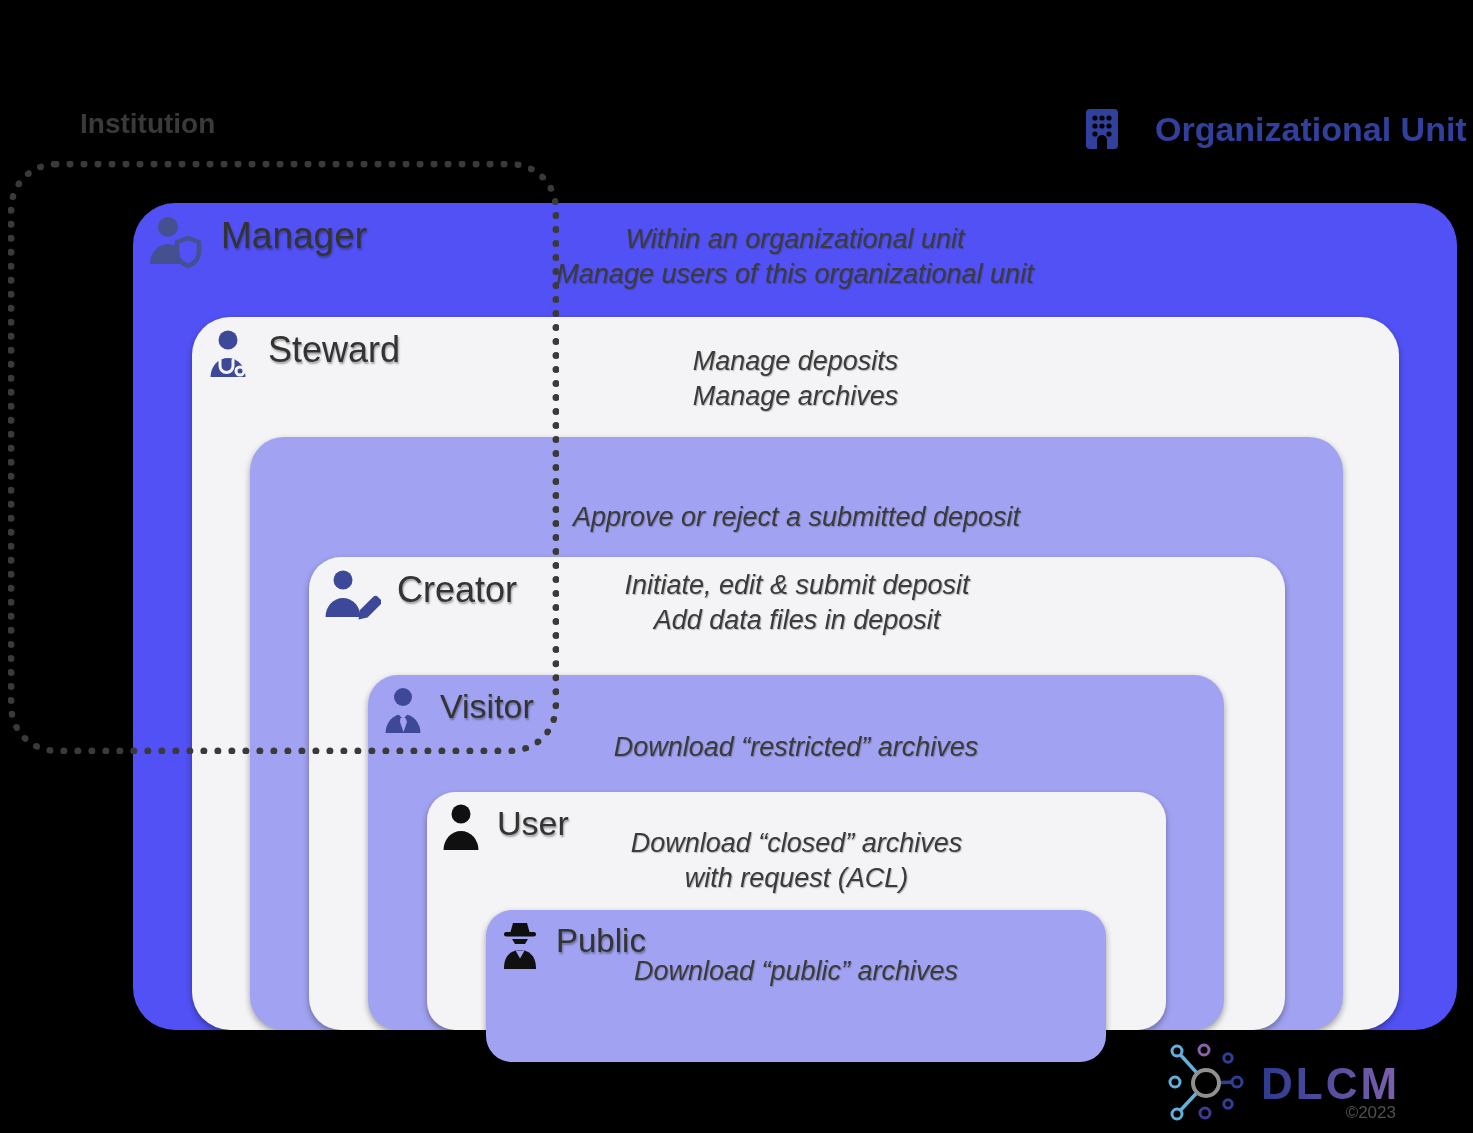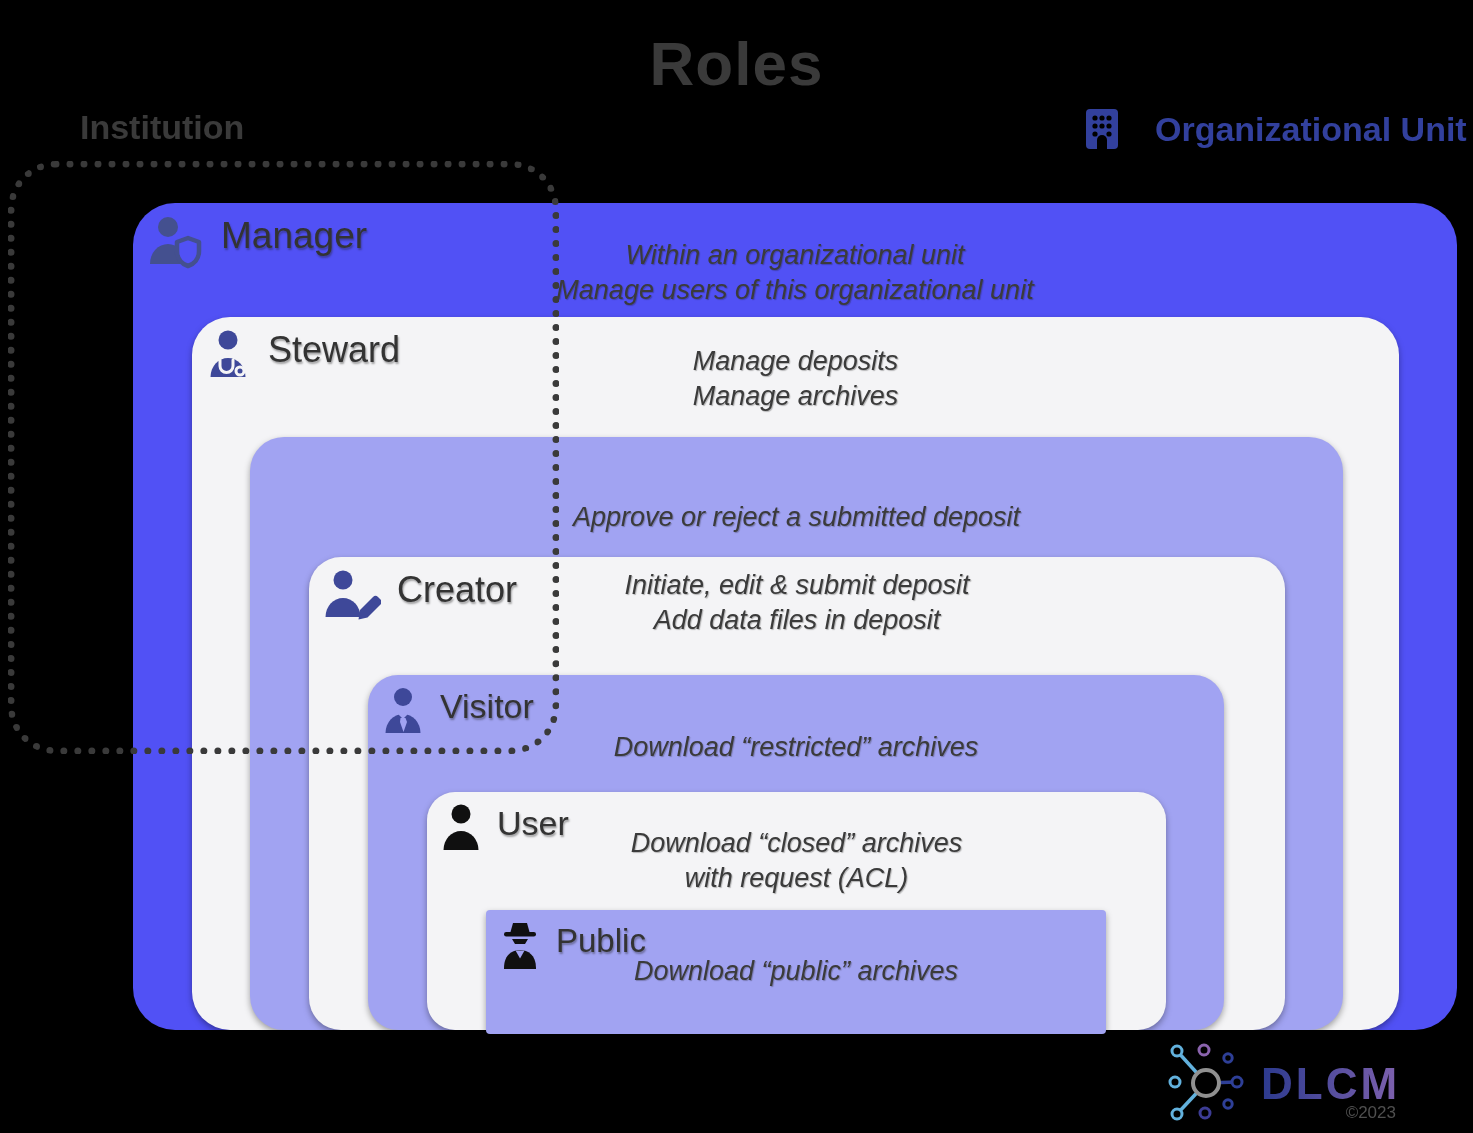--- a/index.html
+++ b/index.html
@@ -3,57 +3,56 @@
 <meta charset="utf-8">
 <style>
   html,body{margin:0;padding:0;background:#000;}
   .canvas{position:relative;width:1473px;height:1133px;background:#000;overflow:hidden;
           font-family:"Liberation Sans","DejaVu Sans",sans-serif;}
 
   .title{position:absolute;left:0;top:28px;width:100%;margin:0;text-align:center;
          font-size:62px;font-weight:700;color:#3a3a3a;letter-spacing:1px;
          text-shadow:2px 3px 3px rgba(0,0,0,.55);}
 
-  .institution-label{position:absolute;left:80px;top:108px;font-size:34px;font-weight:700;
+  .institution-label{position:absolute;left:80px;top:108px;font-size:28px;font-weight:700;
          color:#3a3a3a;text-shadow:2px 2px 2px rgba(0,0,0,.5);}
 
   .orgunit{position:absolute;left:1084px;top:108px;display:flex;align-items:center;gap:3px;}
   .orgunit span{font-size:34px;font-weight:700;color:#32409d;text-shadow:2px 2px 2px rgba(0,0,0,.45);margin-left:32px;}
 
   .box{position:absolute;box-shadow:0 3px 6px rgba(0,0,0,.35);}
   #b-manager {left:133px;top:203px;width:1324px;height:827px;background:#5151f5;border-radius:42px;}
   #b-steward {left:192px;top:317px;width:1207px;height:713px;background:#f4f4f6;border-radius:38px;}
   #b-approver{left:250px;top:437px;width:1093px;height:593px;background:#a1a3f2;border-radius:34px;}
   #b-creator {left:309px;top:557px;width:976px;height:473px;background:#f4f4f6;border-radius:32px;}
   #b-visitor {left:368px;top:675px;width:856px;height:355px;background:#a1a3f2;border-radius:30px;}
   #b-user    {left:427px;top:792px;width:739px;height:238px;background:#f4f4f6;border-radius:28px;}
-  #b-public  {left:486px;top:910px;width:620px;height:124px;background:#a1a3f2;border-radius:4px;}
+  #b-public  {left:486px;top:910px;width:620px;height:152px;background:#a1a3f2;border-radius:26px;}
 
   .role-label{position:absolute;top:12px;left:14px;display:flex;align-items:flex-start;gap:16px;}
   .rname{color:#333;font-weight:500;text-shadow:1px 2px 2px rgba(30,30,30,.4);}
   .s37{font-size:37px;} .s36{font-size:36px;} .s34{font-size:34px;} .s33{font-size:33px;}
 
   .desc{position:absolute;left:0;right:0;text-align:center;font-style:italic;
         font-size:27px;line-height:35px;color:#3b3b3b;font-weight:500;
         text-shadow:1px 1px 1px rgba(30,30,30,.3);}
-  .d-manager{top:19px;margin-top:16px;} .d-steward{top:27px;} .d-approver{top:43px;margin-top:20px;} .d-creator{top:11px;}
+  .d-manager{top:19px;} .d-steward{top:27px;} .d-approver{top:43px;margin-top:20px;} .d-creator{top:11px;}
   .d-visitor{top:55px;} .d-user{top:34px;} .d-public{top:44px;line-height:34px;}
 
   .inst-rect{position:absolute;left:8px;top:161px;width:537px;height:579px;
              border:7px dotted #3a3a3a;border-radius:48px;z-index:20;pointer-events:none;}
 
   .ric{display:block;}
   .logo{position:absolute;left:1158px;top:1036px;}
 </style>
 </head>
 <body>
 
 <div class="canvas">
 
-  <h1 class="title">Roles</h1>
 
   <div class="institution-label">Institution</div>
 
   <div class="orgunit">
     <svg class="ric" width="36" height="42" viewBox="0 0 36 42">
       <rect x="2" y="1" width="32" height="40" rx="4" fill="#32409d"></rect>
       <circle cx="11" cy="10" r="2.6" fill="#000"></circle>
         <circle cx="18" cy="10" r="2.6" fill="#000"></circle>
         <circle cx="25" cy="10" r="2.6" fill="#000"></circle>
       <circle cx="11" cy="18" r="2.6" fill="#000"></circle>

